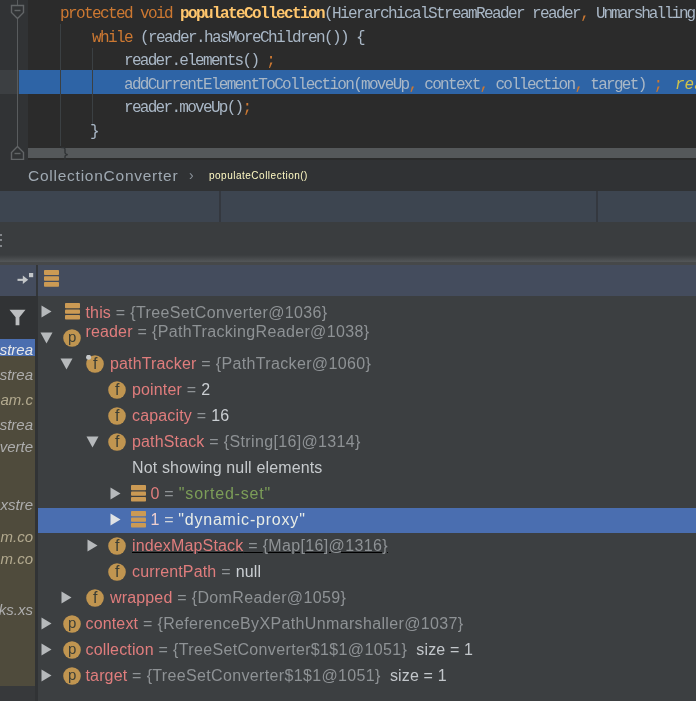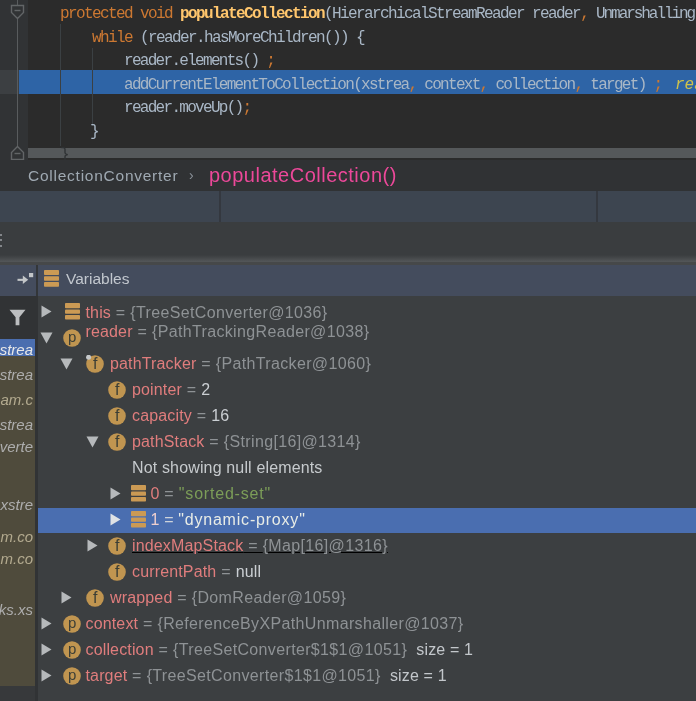--- a/index.html
+++ b/index.html
@@ -38,33 +38,33 @@
     <path d="M4.5 9.5 h6" stroke="#626567" stroke-width="1.4"></path>
   </svg>
 
   <div class="abs" style="left:60px;top:24px;width:1px;height:122px;background:#3b4043;"></div>
   <div class="abs" style="left:92px;top:48px;width:1px;height:78px;background:#3b4043;"></div>
 
   <div class="abs mono" style="left:60px;top:5.1px;letter-spacing:-1.6px;"><span class="kw">protected void </span><span class="mtd" style="font-weight:bold">populateCollection</span><span class="def">(HierarchicalStreamReader reader</span><span class="orp">,</span><span class="def"> </span></div>
   <div class="abs mono" style="left:596px;top:5.1px;letter-spacing:-2.05px;"><span class="def">Unmarshalling</span></div>
   <div class="abs mono" style="left:92px;top:28.5px;letter-spacing:-1.6px;"><span class="kw">while </span><span class="def">(reader.hasMoreChildren()) {</span></div>
   <div class="abs mono" style="left:124px;top:52.1px;letter-spacing:-1.7px;"><span class="def">reader.elements() </span><span class="orp">;</span></div>
-  <div class="abs mono" style="left:124px;top:75.5px;letter-spacing:-1.7px;"><span class="def">addCurrentElementToCollection(xstrea</span><span class="orp">,</span><span class="def"> context</span><span class="orp">,</span><span class="def"> collection</span><span class="orp">,</span><span class="def"> target) </span><span class="orp">;</span></div>
+  <div class="abs mono" style="left:124px;top:75.5px;letter-spacing:-1.7px;"><span class="def">addCurrentElementToCollection(moveUp</span><span class="orp">,</span><span class="def"> context</span><span class="orp">,</span><span class="def"> collection</span><span class="orp">,</span><span class="def"> target) </span><span class="orp">;</span></div>
   <div class="abs mono" style="left:675px;top:75.5px;font-style:italic;"><span style="color:#cfc24b">rea</span></div>
   <div class="abs mono" style="left:124px;top:99.1px;letter-spacing:-1.7px;"><span class="def">reader.moveUp()</span><span class="orp">;</span></div>
   <div class="abs mono" style="left:90px;top:122.5px;"><span class="def">}</span></div>
 
   <div class="abs" style="left:28px;top:148px;width:668px;height:10px;background:#55585a;"></div>
   <div class="abs mono" style="left:60px;top:146px;color:#2f3234;">}</div>
 </div>
 
 <div class="abs" style="left:0;top:160px;width:696px;height:31px;background:#303234;">
   <div class="abs" style="left:28px;top:0;height:31px;line-height:31px;font-size:15.5px;color:#9fa9b2;white-space:pre;letter-spacing:0.75px;">CollectionConverter</div>
   <div class="abs" style="left:189px;top:0;height:31px;line-height:31px;font-size:14px;color:#8a9199;">›</div>
-  <div class="abs" style="left:209px;top:0;height:31px;line-height:31px;font-size:20px;color:#ec4899;white-space:pre;letter-spacing:0.5px;">populateCollection()</div>
+  <div class="abs" style="left:209px;top:0;height:31px;line-height:31px;font-size:10px;color:#fef9c3;white-space:pre;letter-spacing:0.5px;">populateCollection()</div>
 </div>
 
 <div class="abs" style="left:0;top:191px;width:696px;height:31px;background:#3d4550;">
   <div class="abs" style="left:219px;top:0;width:2px;height:31px;background:#34383f;"></div>
   <div class="abs" style="left:596px;top:0;width:2px;height:31px;background:#34383f;"></div>
 </div>
 
 <div class="abs" style="left:0;top:222px;width:696px;height:33px;background:#3a3d3f;">
   <div class="abs" style="left:0;top:11.5px;width:2px;height:2px;background:#83868a;"></div>
   <div class="abs" style="left:0;top:17px;width:2px;height:2px;background:#83868a;"></div>
@@ -80,21 +80,20 @@
     <path d="M6.8 4.6 L12.2 8.8 L6.8 13 z" fill="#c3c6c8"></path>
     <rect x="13" y="2" width="4.2" height="4.2" fill="#c3c6c8"></rect>
   </svg>
   <div class="abs" style="left:36px;top:0;width:2px;height:34px;background:#333639;"></div>
 
   <svg class="abs" style="left:44px;top:5px;" width="15" height="17" viewBox="0 0 15 17">
     <rect x="0" y="0" width="15" height="5" rx="0.8" fill="#cb9a54"></rect>
     <rect x="0" y="6.3" width="15" height="4.5" rx="0.8" fill="#cb9a54"></rect>
     <rect x="0" y="12" width="15" height="4.8" rx="0.8" fill="#cb9a54"></rect>
   </svg>
-  <div class="abs" style="left:66px;top:-1.5px;height:31.5px;line-height:31.5px;font-size:15.5px;color:#c2c7ce;">Variables</div>
 </div>
 
 <div class="abs" style="left:0;top:296px;width:696px;height:405px;background:#3c3f41;overflow:hidden;" id="tree">
 
   <div class="abs" style="left:0;top:0;width:36px;height:405px;background:#313335;"></div>
   <div class="abs" style="left:0;top:60px;width:36px;height:330px;background:#4f4b3c;"></div>
   <div class="abs" style="left:0;top:390px;width:36px;height:15px;background:#37393b;"></div>
 
   <svg class="abs" style="left:8.5px;top:12.5px;" width="17" height="17" viewBox="0 0 17 17">
     <path d="M0.5 0.8 L16.5 0.8 L10.4 8.3 L10.4 16.2 L6.6 16.2 L6.6 8.3 Z" fill="#bcbec0"></path>

